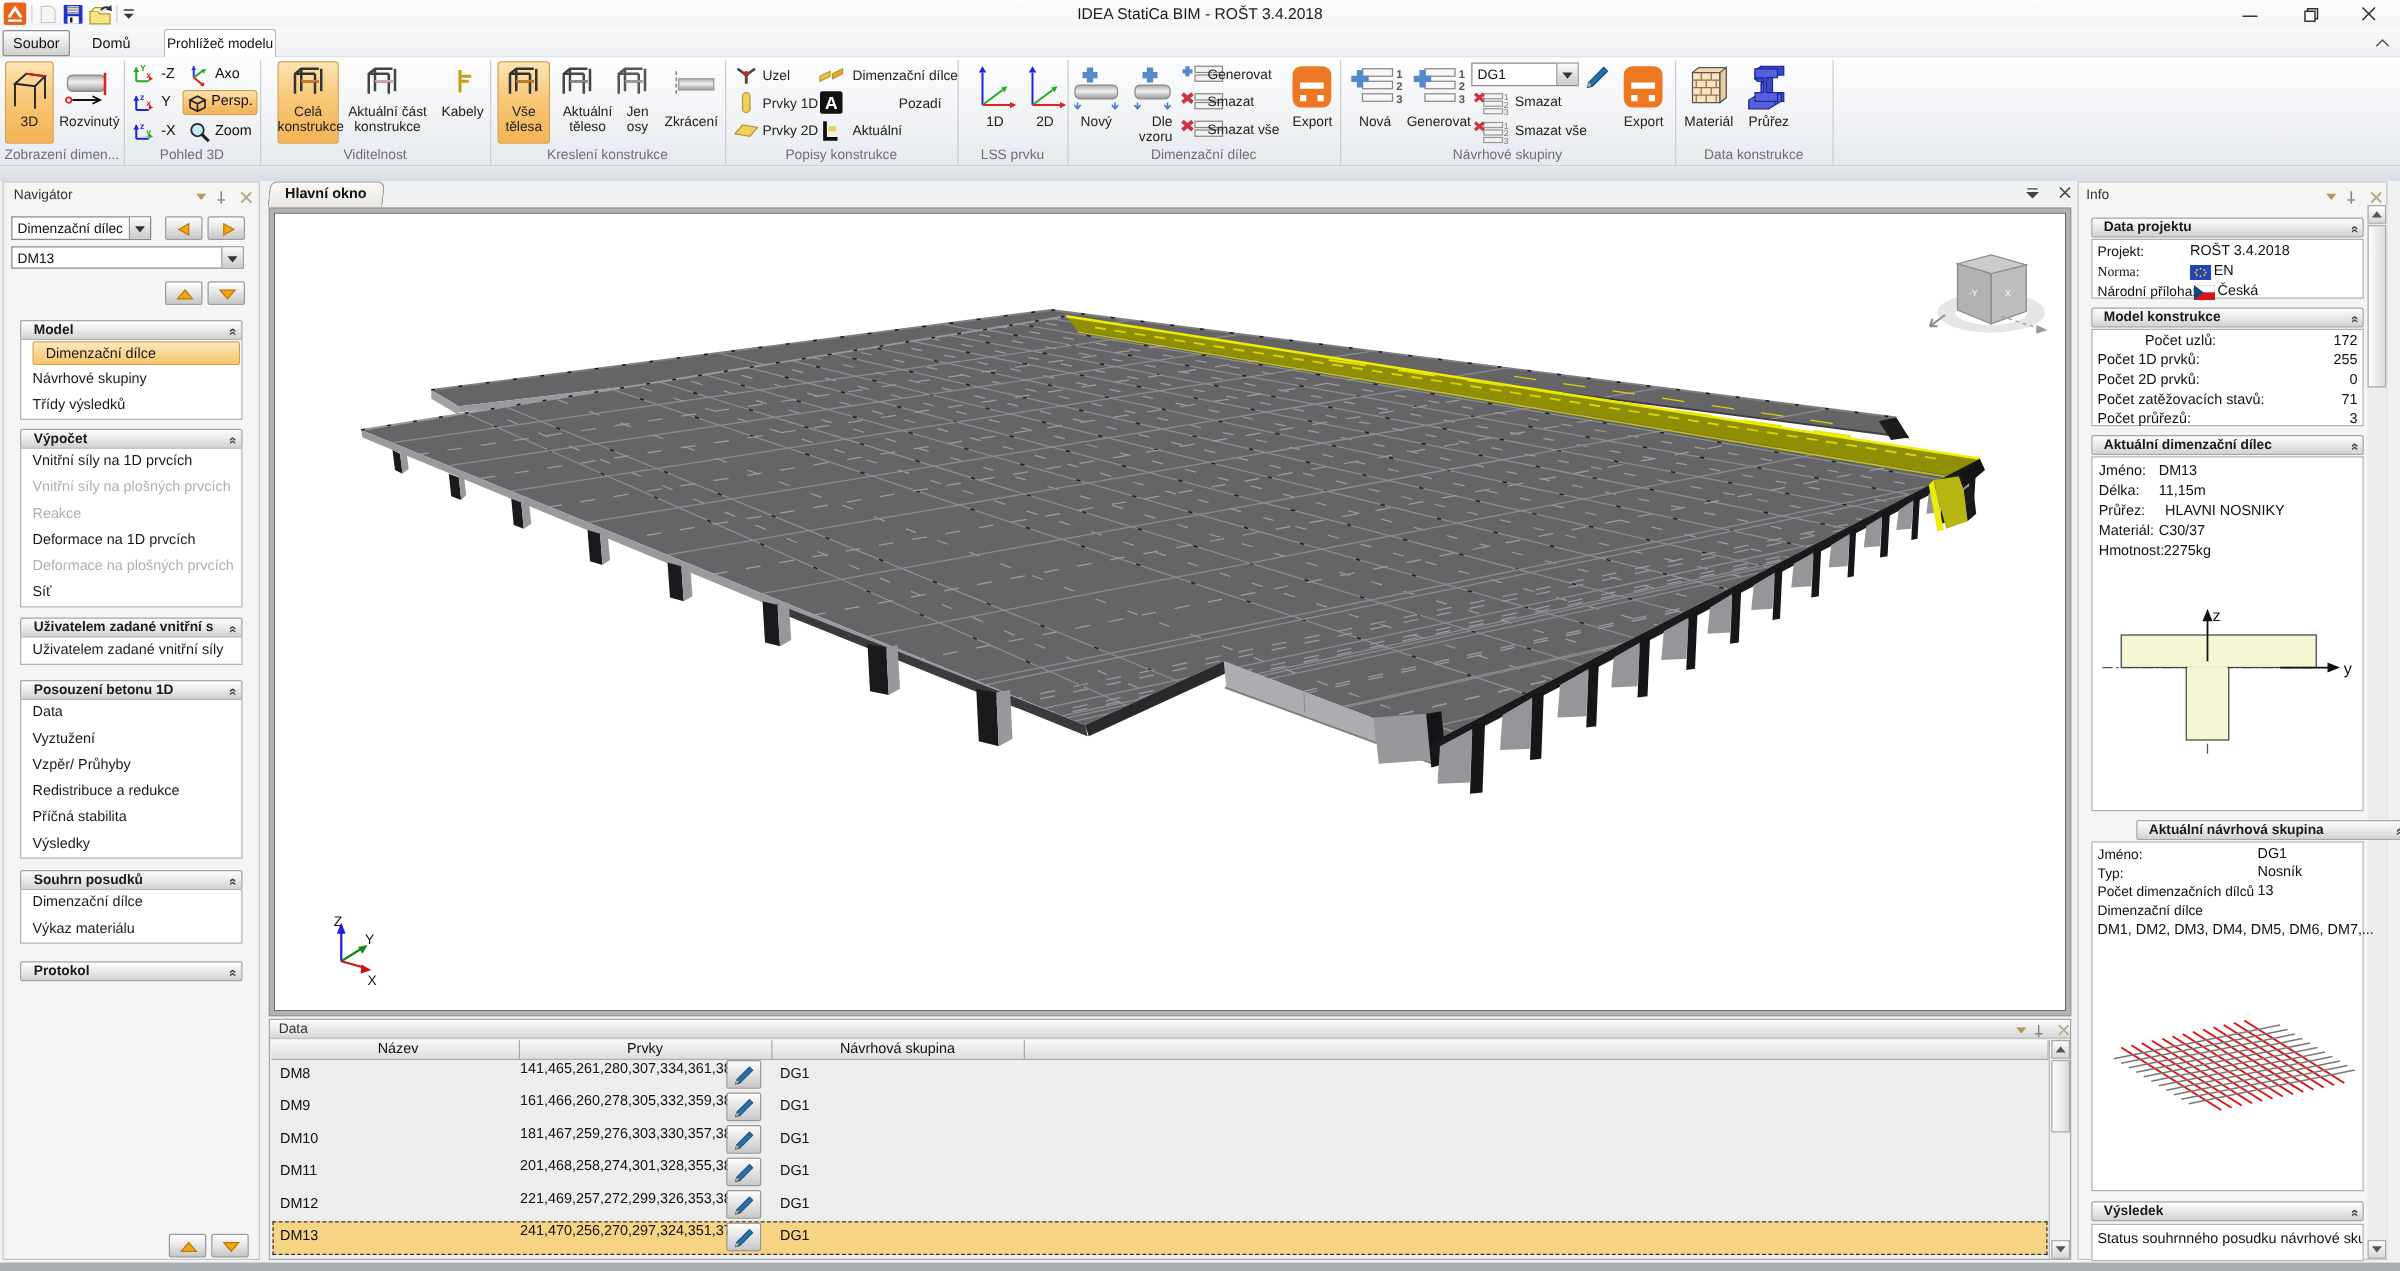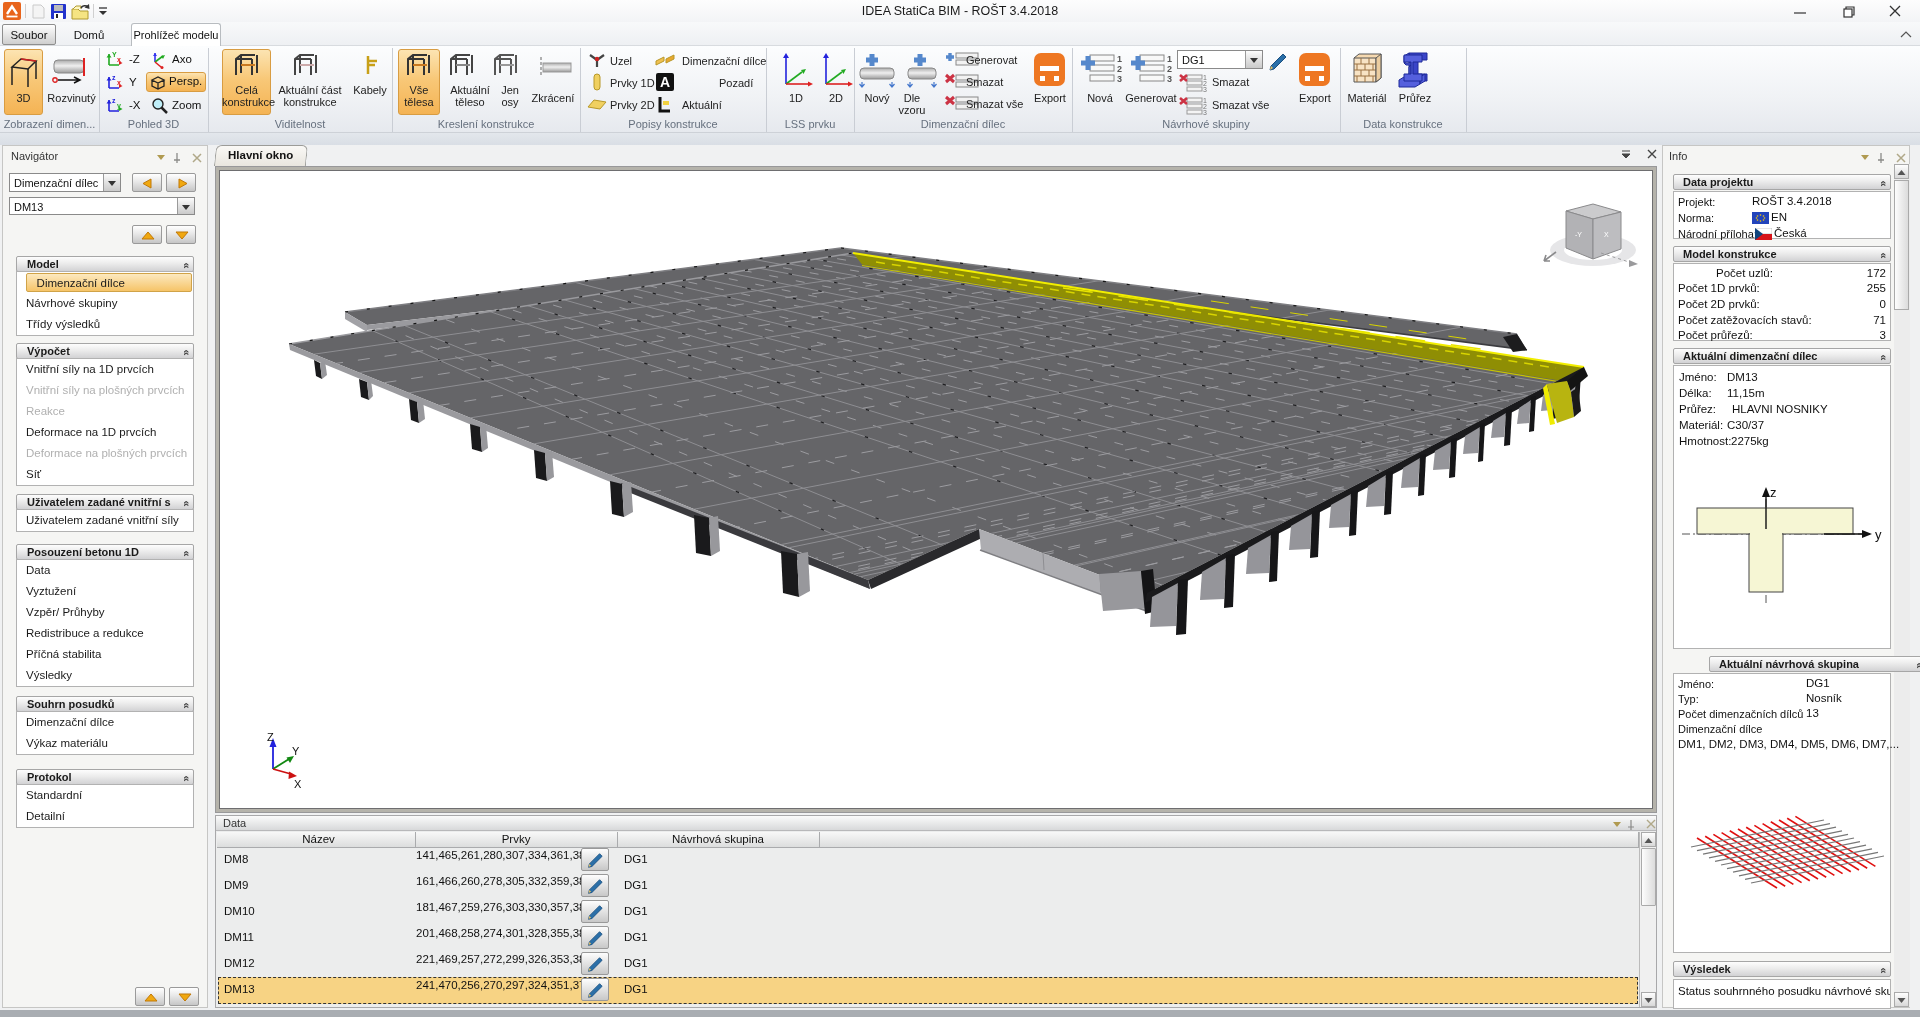--- a/index.html
+++ b/index.html
@@ -240,21 +240,21 @@
     <path d="M14 2 v12 m-6 -6 h12" stroke="#5588cc" stroke-width="5"></path>
     <rect x="2" y="16" width="34" height="11" rx="4" fill="url(#cyl)" stroke="#888"></rect>
     <path d="M4 30 v4 m-2.5 -2 l2.5 3 2.5 -3 M34 30 v4 m-2.5 -2 l2.5 3 2.5 -3" stroke="#4477cc" stroke-width="1.2" fill="none"></path>
   </svg>
 <div class="abs rbtxt" style="left:852px;top:92px;width:50px;">Nový</div>
 <svg class="abs" style="left:906px;top:52px;" width="44" height="40">
     <path d="M14 2 v12 m-6 -6 h12" stroke="#5588cc" stroke-width="5"></path>
     <rect x="2" y="16" width="28" height="11" rx="4" fill="url(#cyl)" stroke="#888"></rect>
     <path d="M4 30 v4 m-2.5 -2 l2.5 3 2.5 -3 M28 30 v4 m-2.5 -2 l2.5 3 2.5 -3" stroke="#4477cc" stroke-width="1.2" fill="none"></path>
   </svg>
-<div class="abs rbtxt" style="left:886px;top:92px;width:52px;">Dle<br>vzoru</div>
+<div class="abs rbtxt" style="left:886px;top:92px;width:52px;text-align:right;">Dle<br>vzoru</div>
 <svg class="abs" style="left:944px;top:51px;" width="46" height="18">
     <rect x="12" y="2" width="22" height="5" fill="#f2f2f2" stroke="#888"></rect>
     <rect x="12" y="9" width="22" height="5" fill="#f2f2f2" stroke="#888"></rect>
     <path d="M6 2 v8 m-4 -4 h8" stroke="#5588cc" stroke-width="3.4"></path>
   </svg>
 <div class="abs ric" style="left:966px;top:54px;">Generovat</div>
 <svg class="abs" style="left:944px;top:73px;" width="46" height="18">
     <rect x="12" y="2" width="22" height="5" fill="#f2f2f2" stroke="#888"></rect>
     <rect x="12" y="9" width="22" height="5" fill="#f2f2f2" stroke="#888"></rect>
     <path d="M2 2 l8 7 m0 -7 l-8 7" stroke="#cc3344" stroke-width="3"></path>
@@ -408,24 +408,20 @@
       <div class="it">Redistribuce a redukce</div>
       <div class="it">Příčná stabilita</div>
       <div class="it">Výsledky</div>
     </div>
     <div class="hdr" style="top:550px;">Souhrn posudků<span class="chev">«</span></div>
     <div class="ibox" style="top:565px;height:44px;">
       <div class="it">Dimenzační dílce</div>
       <div class="it">Výkaz materiálu</div>
     </div>
     <div class="hdr" style="top:623px;">Protokol<span class="chev">«</span></div>
-    <div class="ibox" style="top:638px;height:44px;">
-      <div class="it">Standardní</div>
-      <div class="it">Detailní</div>
-    </div>
     <div class="navbtn" style="left:132px;top:841px;">
       <svg width="16" height="11">
         <path d="M8 2 L14 9 L2 9 Z" fill="#f0a810" stroke="#c07808" stroke-width="1"></path>
       </svg>
     </div>
     <div class="navbtn" style="left:166px;top:841px;">
       <svg width="16" height="11">
         <path d="M2 2 L14 2 L8 9 Z" fill="#f0a810" stroke="#c07808" stroke-width="1"></path>
       </svg>
     </div>
@@ -733,21 +729,21 @@
         </svg></div>
 <div class="abs" style="left:0;top:16px;width:15px;height:130px;background:linear-gradient(90deg,#fdfdfd,#dcdcdc);border:1px solid #aaa;"></div>
 <div class="abs" style="left:0;bottom:0;width:15px;height:15px;background:linear-gradient(#fefefe,#d8d8d8);border:1px solid #aaa;"><svg width="13" height="13">
           <path d="M6.5 9 l4 -5 h-8 z" fill="#555"></path>
         </svg></div>
 </div>
     <div class="ghdr" style="left:10px;top:28px;width:218px;">Data projektu<span style="position:absolute;right:4px;top:1px;color:#444;font-size:11px;font-weight:bold;transform:rotate(90deg);display:inline-block;">«</span></div>
     <div class="abs" style="left:10px;top:45px;width:218px;height:48px;background:#fff;border:1px solid #b2b2b2;">
       <div class="abs" style="font-size:11px;color:#111;left:4px;top:4px;">Projekt:</div>
       <div class="abs tt" style="left:78px;top:3px;">ROŠT 3.4.2018</div>
-      <div class="abs" style="font-size:11px;color:#111;left:4px;top:20px;">Norma:</div>
+      <div class="abs" style="font-size:11px;color:#111;left:4px;top:20px;font-family:Liberation Serif, serif;">Norma:</div>
       <svg class="abs" style="left:78px;top:20px;" width="17" height="12">
         <rect width="17" height="12" fill="#2244bb"></rect>
         <g fill="#ffcc00">
           <circle cx="8.5" cy="3" r="0.8"></circle>
           <circle cx="8.5" cy="9" r="0.8"></circle>
           <circle cx="5.5" cy="4" r="0.8"></circle>
           <circle cx="11.5" cy="4" r="0.8"></circle>
           <circle cx="5.5" cy="8" r="0.8"></circle>
           <circle cx="11.5" cy="8" r="0.8"></circle>
           <circle cx="4.5" cy="6" r="0.8"></circle>

